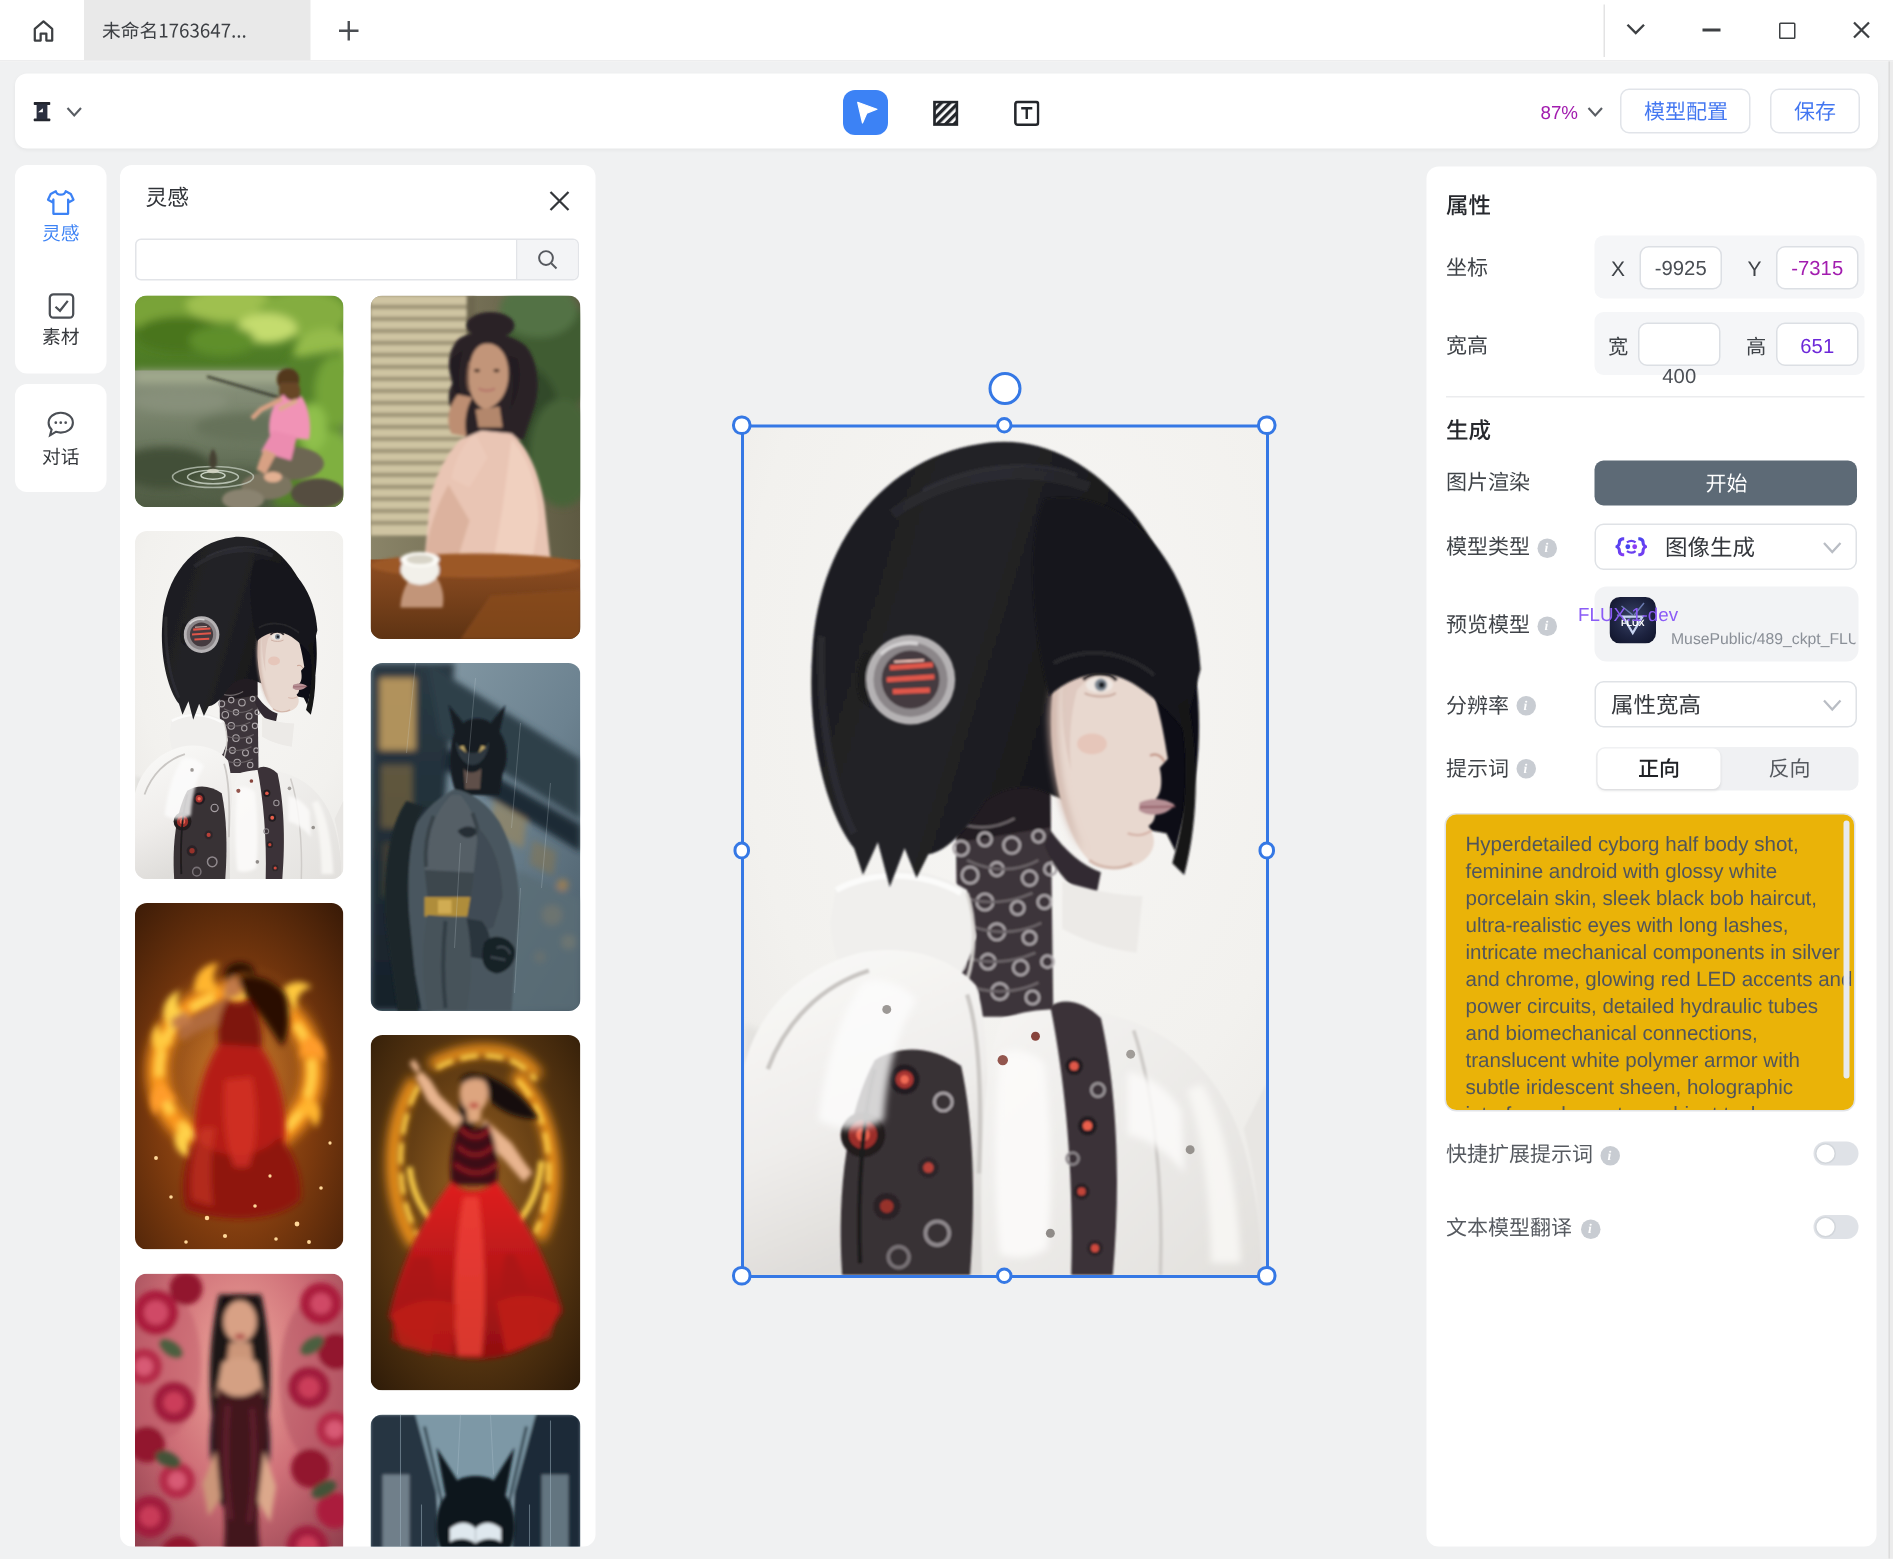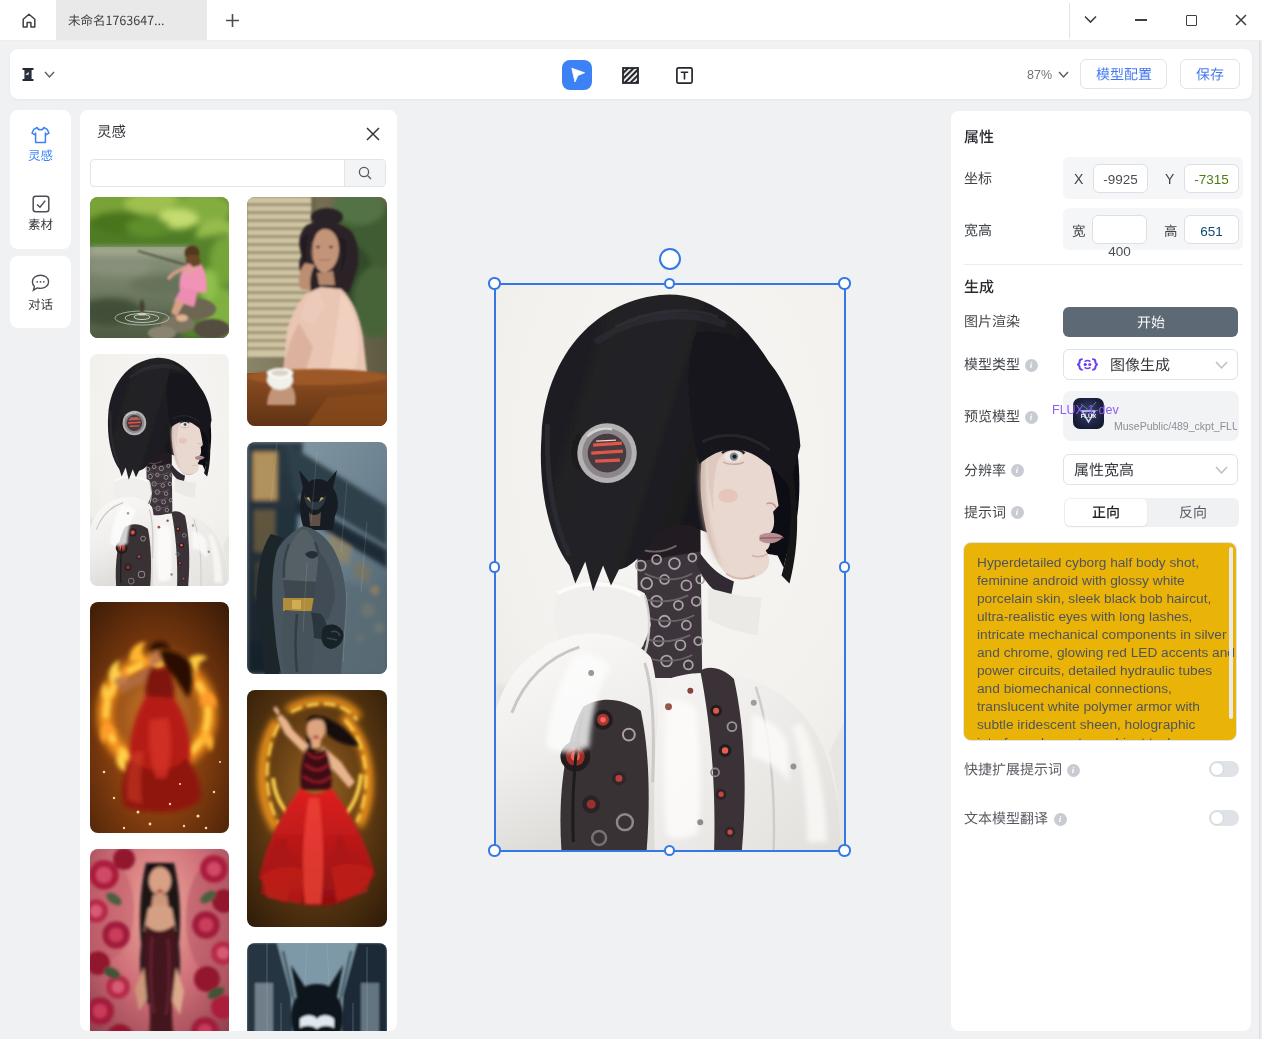--- a/index.html
+++ b/index.html
@@ -128,21 +128,21 @@
         <rect width="4" height="4" fill="#fff"></rect>
         <rect width="2.2" height="4" fill="#23262b"></rect>
       </pattern>
     </defs>
 <rect x="1" y="1" width="15" height="15" fill="url(#diag)" stroke="#23262b" stroke-width="1.8"></rect>
   </svg>
 <svg class="abs" style="left:676px;top:67px" width="17" height="17" viewBox="0 0 17 17">
 <rect x="0.9" y="0.9" width="15.2" height="15.2" rx="1.5" fill="none" stroke="#23262b" stroke-width="1.7"></rect>
 <path d="M4.8 5.2 L12.2 5.2 M8.5 5.2 L8.5 12.4" stroke="#23262b" stroke-width="1.6" fill="none"></path>
   </svg>
-<div style="position:absolute;left:1027px;top:74.5px;transform:translate(0,-50%);font:400 12.5px 'Liberation Sans',sans-serif;color:#737373;white-space:nowrap;">87%</div>
+<div style="position:absolute;left:1027px;top:74.5px;transform:translate(0,-50%);font:400 12.5px 'Liberation Sans',sans-serif;color:#a21caf;white-space:nowrap;">87%</div>
 <svg class="abs" style="left:1058px;top:71px" width="11" height="8" viewBox="0 0 11 8">
     <path d="M1 1 L5.5 6 L10 1" fill="none" stroke="#595d63" stroke-width="1.4"></path>
   </svg>
 <div class="abs" style="left:1080px;top:59px;width:87px;height:30px;border:1px solid #e1e4e9;border-radius:6px;background:#fff"></div>
 <div style="position:absolute;left:1095.5px;top:67.2px;">
     <svg width="56.0" height="14" viewBox="0 0 56.0 14" style="overflow:visible;display:block">
       <g fill="#4377f1" transform="translate(0,12.32) scale(0.014000,-0.014000)">
         <use href="#r6a21" x="0"></use>
         <use href="#r578b" x="1000"></use>
         <use href="#r914d" x="2000"></use>
@@ -977,21 +977,21 @@
         <use href="#r6807" x="1000"></use>
       </g>
     </svg>
   </div>
 <div class="abs" style="left:1063px;top:157px;width:180px;height:42px;background:#f5f6f8;border-radius:6px"></div>
 <div style="position:absolute;left:1074px;top:179px;transform:translate(0,-50%);font:400 14px 'Liberation Sans',sans-serif;color:#3f4348;white-space:nowrap;">X</div>
 <div class="abs" style="left:1093px;top:164px;width:55px;height:29px;background:#fff;border:1px solid #dcdfe4;border-radius:6px"></div>
 <div style="position:absolute;left:1120.5px;transform:translateX(-50%);top:179px;transform:translate(-50%,-50%);font:400 13.5px 'Liberation Sans',sans-serif;color:#4a4e54;white-space:nowrap;">-9925</div>
 <div style="position:absolute;left:1165px;top:179px;transform:translate(0,-50%);font:400 14px 'Liberation Sans',sans-serif;color:#3f4348;white-space:nowrap;">Y</div>
 <div class="abs" style="left:1184px;top:164px;width:55px;height:29px;background:#fff;border:1px solid #dcdfe4;border-radius:6px"></div>
-<div style="position:absolute;left:1211.5px;transform:translateX(-50%);top:179px;transform:translate(-50%,-50%);font:400 13.5px 'Liberation Sans',sans-serif;color:#4d7c0f;white-space:nowrap;">-7315</div>
+<div style="position:absolute;left:1211.5px;transform:translateX(-50%);top:179px;transform:translate(-50%,-50%);font:400 13.5px 'Liberation Sans',sans-serif;color:#a21caf;white-space:nowrap;">-7315</div>
 <div style="position:absolute;left:964.0px;top:223.2px;">
     <svg width="28.0" height="14" viewBox="0 0 28.0 14" style="overflow:visible;display:block">
       <g fill="#3f4348" transform="translate(0,12.32) scale(0.014000,-0.014000)">
         <use href="#r5bbd" x="0"></use>
         <use href="#r9ad8" x="1000"></use>
       </g>
     </svg>
   </div>
 <div class="abs" style="left:1063px;top:208px;width:180px;height:42px;background:#f5f6f8;border-radius:6px"></div>
 <div style="position:absolute;left:1072.0px;top:223.5px;">
@@ -1004,21 +1004,21 @@
 <div class="abs" style="left:1092px;top:215px;width:55px;height:29px;background:#fff;border:1px solid #dcdfe4;border-radius:6px"></div>
 <div style="position:absolute;left:1119.5px;transform:translateX(-50%);top:230.5px;transform:translate(-50%,-50%);font:400 13.5px 'Liberation Sans',sans-serif;color:#4a4e54;white-space:nowrap;margin-top:20px;">400</div>
 <div style="position:absolute;left:1164.0px;top:223.5px;">
     <svg width="13.5" height="13.5" viewBox="0 0 13.5 13.5" style="overflow:visible;display:block">
       <g fill="#3f4348" transform="translate(0,11.88) scale(0.013500,-0.013500)">
         <use href="#r9ad8" x="0"></use>
       </g>
     </svg>
   </div>
 <div class="abs" style="left:1184px;top:215px;width:55px;height:29px;background:#fff;border:1px solid #dcdfe4;border-radius:6px"></div>
-<div style="position:absolute;left:1211.5px;transform:translateX(-50%);top:230.5px;transform:translate(-50%,-50%);font:400 13.5px 'Liberation Sans',sans-serif;color:#0c4a6e;white-space:nowrap;text-align:center;">651</div>
+<div style="position:absolute;left:1211.5px;transform:translateX(-50%);top:230.5px;transform:translate(-50%,-50%);font:400 13.5px 'Liberation Sans',sans-serif;color:#6d28d9;white-space:nowrap;text-align:center;">651</div>
 <div class="abs" style="left:964px;top:264px;width:279px;height:1px;background:#ebecee"></div>
 <div style="position:absolute;left:964.0px;top:279.2px;">
     <svg width="30.0" height="15" viewBox="0 0 30.0 15" style="overflow:visible;display:block">
       <g fill="#27292e" transform="translate(0,13.20) scale(0.015000,-0.015000)">
         <use href="#m751f" x="0"></use>
         <use href="#m6210" x="1000"></use>
       </g>
     </svg>
   </div>
 <div style="position:absolute;left:964.0px;top:314.2px;">

